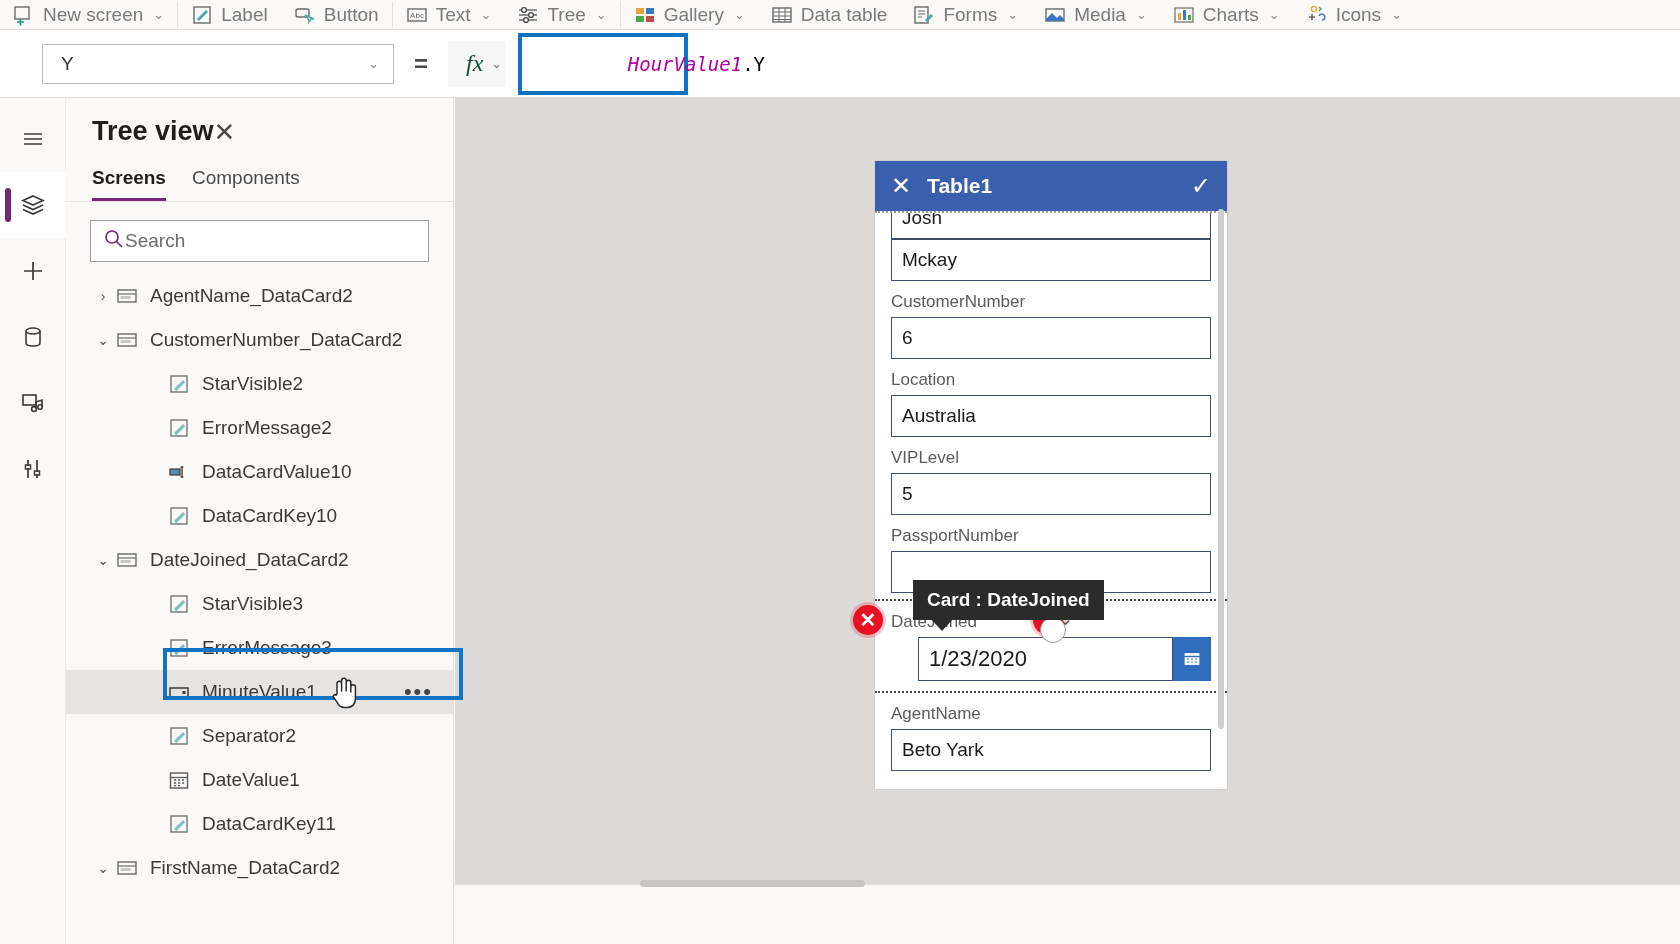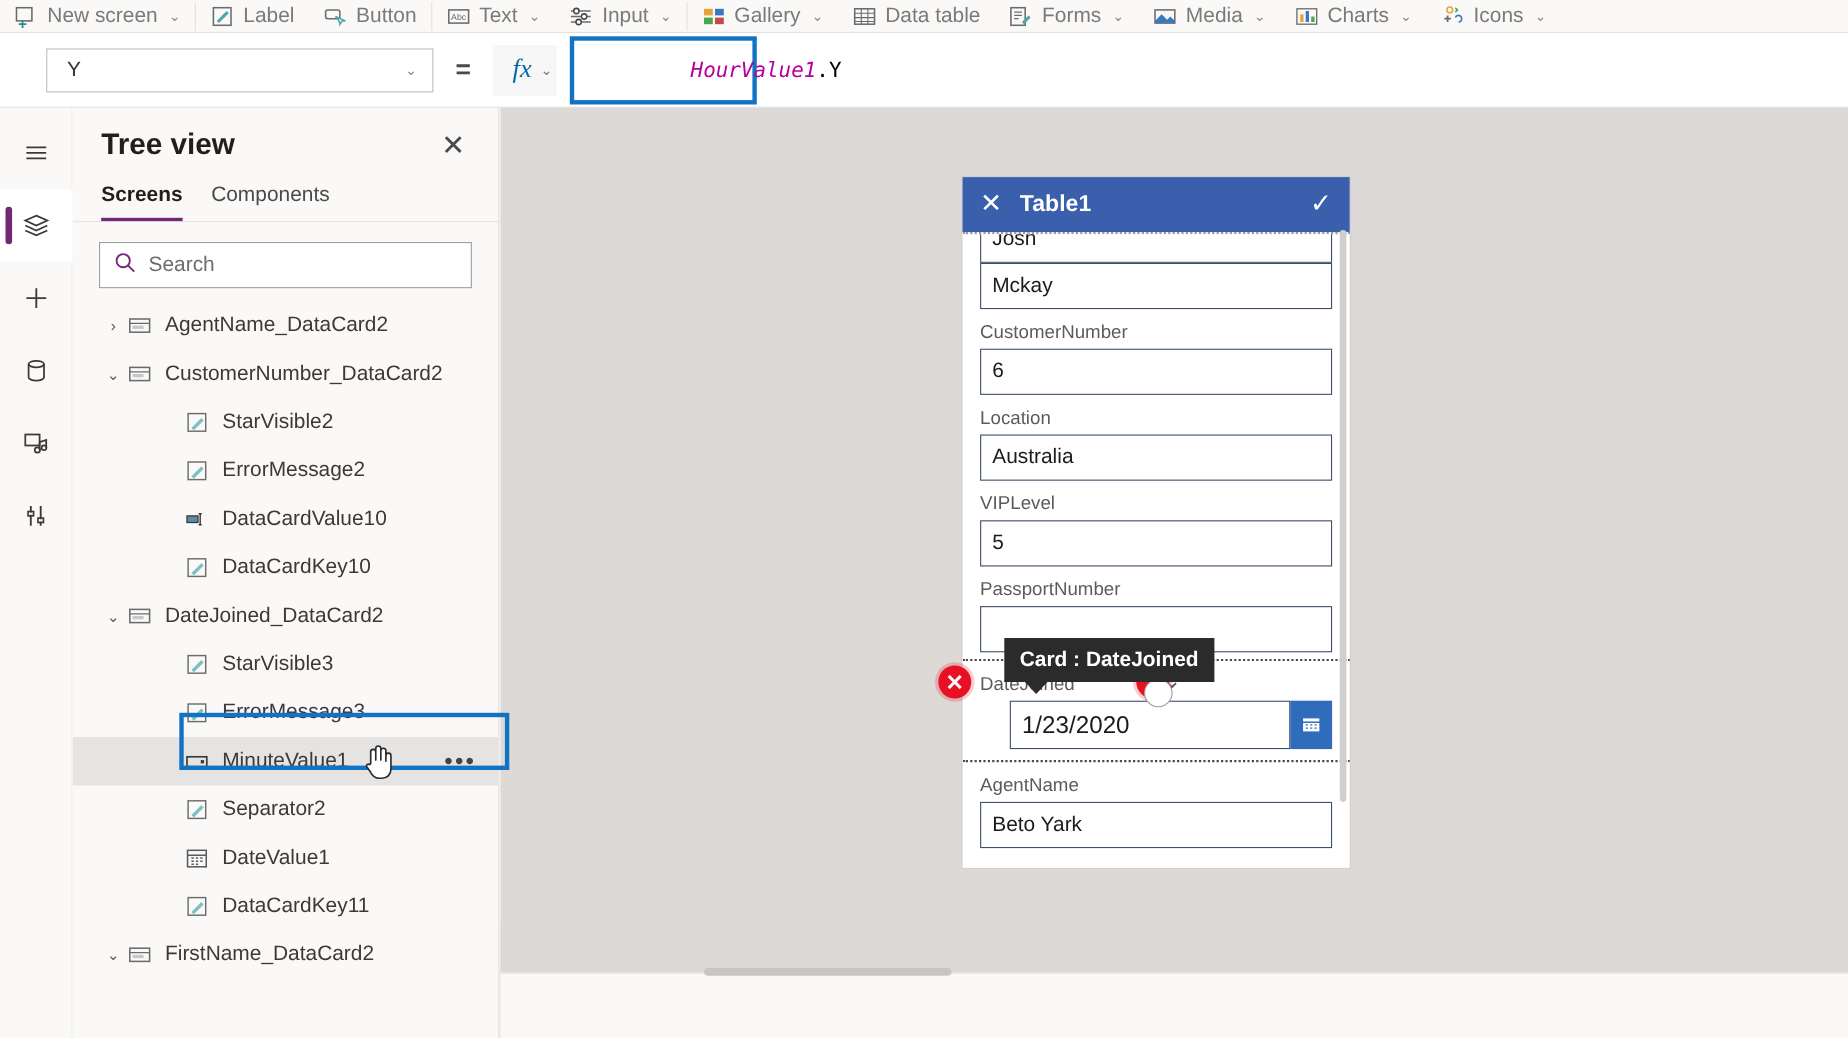--- a/index.html
+++ b/index.html
@@ -34,21 +34,21 @@
   .prop-select {
     margin-left: 42px; width: 352px; height: 40px;
     border: 1px solid #bdbdbd; background: #fff;
     display: flex; align-items: center; justify-content: space-between;
     padding: 0 14px 0 18px; font-size: 19px; color: #323130;
   }
   .eq { margin: 0 20px; font-size: 24px; font-weight: 700; color: #4a4a4a; }
   .fx-wrap { display: flex; align-items: center; height: 46px; background: #f6f6f6;
              padding-left: 18px; padding-right: 4px; }
   .fx-glyph { font-family: "Liberation Serif", serif; font-style: italic;
-              font-size: 24px; color: #0369a1; }
+              font-size: 24px; color: #14532d; }
   .fx-chev { font-size: 13px; color: #777; margin-left: 8px; }
   .formula-box {
     position: relative; margin-left: 12px; width: 170px; height: 62px;
     border: 4px solid #1173c4; background: #fff;
     display: flex; align-items: center; padding-left: 14px;
   }
   .formula-txt {
     font-family: "DejaVu Sans Mono", monospace; font-size: 19px; white-space: pre;
   }
   .f-id { color: #b4009e; font-style: italic; }
@@ -72,32 +72,32 @@
     width: 6px; height: 34px; background: #742774; border-radius: 3px;
   }
   .rail-btn svg { display: block; }
 
   
   .tree-panel {
     position: absolute; left: 66px; top: 98px; width: 388px; height: 846px;
     background: #faf9f8; border-right: 1px solid #e1dfdd; overflow: hidden;
   }
   .tree-head {
-    display: flex; align-items: center; justify-content: space-between;
+    display: flex; align-items: center; justify-content: flex-start;
     padding: 18px 30px 0 26px;
   }
   .tree-title { font-size: 27px; font-weight: 600; color: #201f1e; }
   .tree-close { font-size: 26px; color: #4a4a4a; cursor: pointer; line-height: 1; }
   .tabs { display: flex; gap: 26px; padding: 20px 0 0 26px; border-bottom: 1px solid #e5e3e1; }
   .tab { font-size: 19px; color: #4a4a4a; padding-bottom: 9px; cursor: pointer; }
   .tab.sel { color: #201f1e; font-weight: 600; border-bottom: 3px solid #742774; }
   .search-wrap { padding: 18px 24px 0 24px; }
   .search-box {
     height: 42px; border: 1px solid #a19f9d; background: #fff;
-    display: flex; align-items: center; padding: 0 12px; gap: 10px;
+    display: flex; align-items: center; padding: 0 12px; 
   }
   .search-ph { font-size: 19px; color: #6d6d6d; }
   .tree-list { margin-top: 12px; position: relative; }
   .t-row {
     position: relative; display: flex; align-items: center;
     height: 44px; font-size: 19px; color: #3b3a39; cursor: pointer;
     padding-right: 20px;
   }
   .t-row.sel-row { background: #e6e4e2; }
   .t-chev { width: 22px; flex: 0 0 22px; text-align: center; color: #555; font-size: 14px; }
@@ -235,21 +235,21 @@
 
     <div class="rb-item">
       <span class="rb-ico">
         <svg width="22" height="22" viewBox="0 0 22 22">
             <path d="M2 6h18M2 11h18M2 16h18" stroke="#6b6b6b" stroke-width="1.4"></path>
             <circle cx="7" cy="6" r="2.4" fill="#fff" stroke="#4a4a4a" stroke-width="1.4"></circle>
             <circle cx="14" cy="11" r="2.4" fill="#fff" stroke="#4a4a4a" stroke-width="1.4"></circle>
             <circle cx="9" cy="16" r="2.4" fill="#fff" stroke="#4a4a4a" stroke-width="1.4"></circle>
           </svg>
       </span>
-      <span>Input</span>
+      <span>Tree</span>
       <span class="rb-chev">⌄</span>
     </div>
     <div class="rb-sep"></div>
 
     <div class="rb-item">
       <span class="rb-ico">
         <svg width="22" height="22" viewBox="0 0 22 22">
             <rect x="2" y="4" width="8" height="6" fill="#e8a33d"></rect>
             <rect x="12" y="4" width="8" height="6" fill="#3b78c2"></rect>
             <rect x="2" y="12" width="8" height="6" fill="#4aa84a"></rect>

